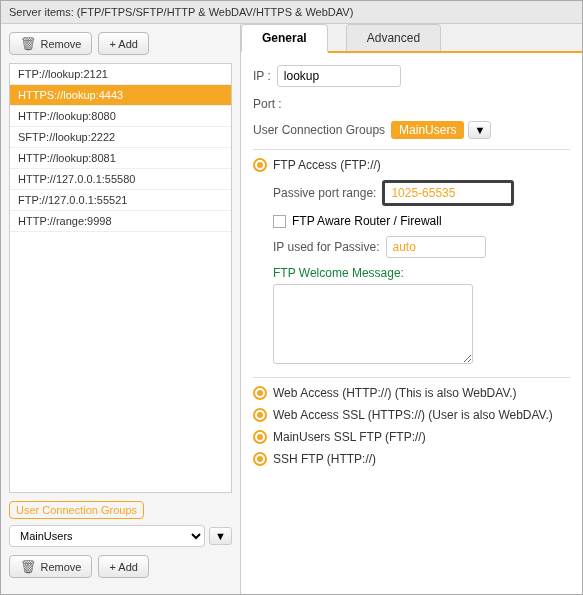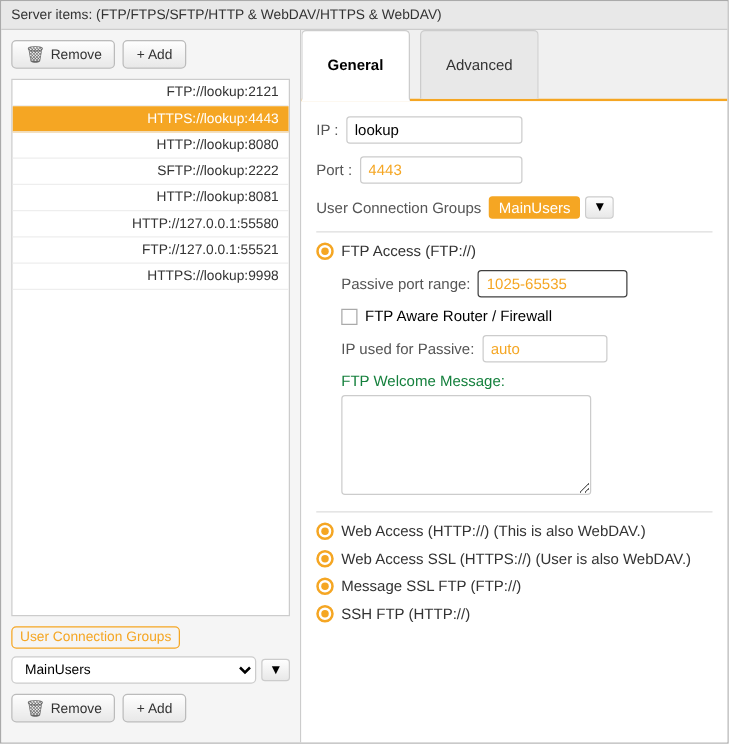--- a/index.html
+++ b/index.html
@@ -57,21 +57,20 @@
       font-size: 11px;
       color: #333;
     }
     .btn .icon { color: #666; font-size: 13px; }
     .server-list {
       flex: 1;
       overflow-y: auto;
       border: 1px solid #ccc;
       background: white;
       margin-bottom: 8px;
-      text-align: right;
     }
     .server-item {
       padding: 4px 8px;
       cursor: pointer;
       border-bottom: 1px solid #eee;
       font-size: 11px;
       color: #333;
     }
     .server-item.selected {
       background: #f5a623;
@@ -115,28 +114,28 @@
       flex-direction: column;
       background: #f5f5f5;
       overflow: hidden;
     }
     .tabs {
       display: flex;
       border-bottom: 2px solid #f5a623;
       background: #f0f0f0;
     }
     .tab {
-      padding: 20px 20px;
+      padding: 6px 20px;
       cursor: pointer;
       font-size: 12px;
       color: #333;
       border: 1px solid #ccc;
       border-bottom: none;
       background: #e8e8e8;
-      margin-right: 8px;
+      margin-right: 18px;
       border-radius: 4px 4px 0 0;
     }
     .tab.active {
       background: white;
       border-bottom: 2px solid white;
       margin-bottom: -2px;
       color: #000;
       font-weight: bold;
     }
     .tab-content {
@@ -219,26 +218,26 @@
       margin-bottom: 8px;
     }
     .ftp-inner-label {
       font-size: 12px;
       color: #555;
       margin-right: 6px;
       white-space: nowrap;
     }
     .port-input {
       color: #f5a623;
-      border: 1px solid #404040;
+      border: 3px solid #404040;
       border-radius: 3px;
       padding: 3px 6px;
       font-size: 12px;
       background: white;
-      width: 120px;
+      width: 132px;
     }
     .checkbox-row {
       display: flex;
       align-items: flex-end;
       margin-bottom: 8px;
     }
     .checkbox-box {
       width: 13px;
       height: 13px;
       border: 1px solid #aaa;
@@ -285,21 +284,21 @@
         </button>
       </div>
       <div class="server-list">
         <div class="server-item">FTP://lookup:2121</div>
         <div class="server-item selected">HTTPS://lookup:4443</div>
         <div class="server-item">HTTP://lookup:8080</div>
         <div class="server-item">SFTP://lookup:2222</div>
         <div class="server-item">HTTP://lookup:8081</div>
         <div class="server-item">HTTP://127.0.0.1:55580</div>
         <div class="server-item">FTP://127.0.0.1:55521</div>
-        <div class="server-item">HTTPS://lookup:9998</div>
+        <div class="server-item">HTTP://range:9998</div>
       </div>
       <div style="margin-top:auto;">
         <div class="user-groups-label">User Connection Groups</div>
         <div class="user-group-select-row">
           <select class="user-group-select">
             <option>MainUsers</option>
           </select>
           <button class="arrow-btn">▼</button>
         </div>
         <div class="action-buttons">
@@ -320,26 +319,25 @@
           <span>General</span>
         </div>
         <div class="tab">
           <span>Advanced</span>
         </div>
       </div>
       <div class="tab-content">
 
         <div class="form-row">
           <span class="form-label">IP :</span>
-          <input class="form-input" style="width: 141px;" value="lookup">
+          <input class="form-input" style="width: 124px;" value="lookup">
         </div>
 
         <div class="form-row">
           <span class="form-label">Port :</span>
-          <input class="form-input orange-text" style="width: 130px;" value="4443">
         </div>
 
         <div class="form-row">
           <span class="form-label">User Connection Groups</span>
           <span class="ucg-badge">MainUsers</span>
           <button class="ucg-arrow">▼</button>
         </div>
 
         <div class="divider"></div>
 
@@ -386,21 +384,21 @@
           <div class="radio-orange">
             <div class="dot"></div>
           </div>
           <span class="section-label">Web Access SSL (HTTPS://) (User is also WebDAV.)</span>
         </div>
 
         <div class="section-row">
           <div class="radio-orange">
             <div class="dot"></div>
           </div>
-          <span class="section-label">Message SSL FTP (FTP://)</span>
+          <span class="section-label">MainUsers SSL FTP (FTP://)</span>
         </div>
 
         <div class="section-row">
           <div class="radio-orange">
             <div class="dot"></div>
           </div>
           <span class="section-label">SSH FTP (HTTP://)</span>
         </div>
       </div>
     </div>

